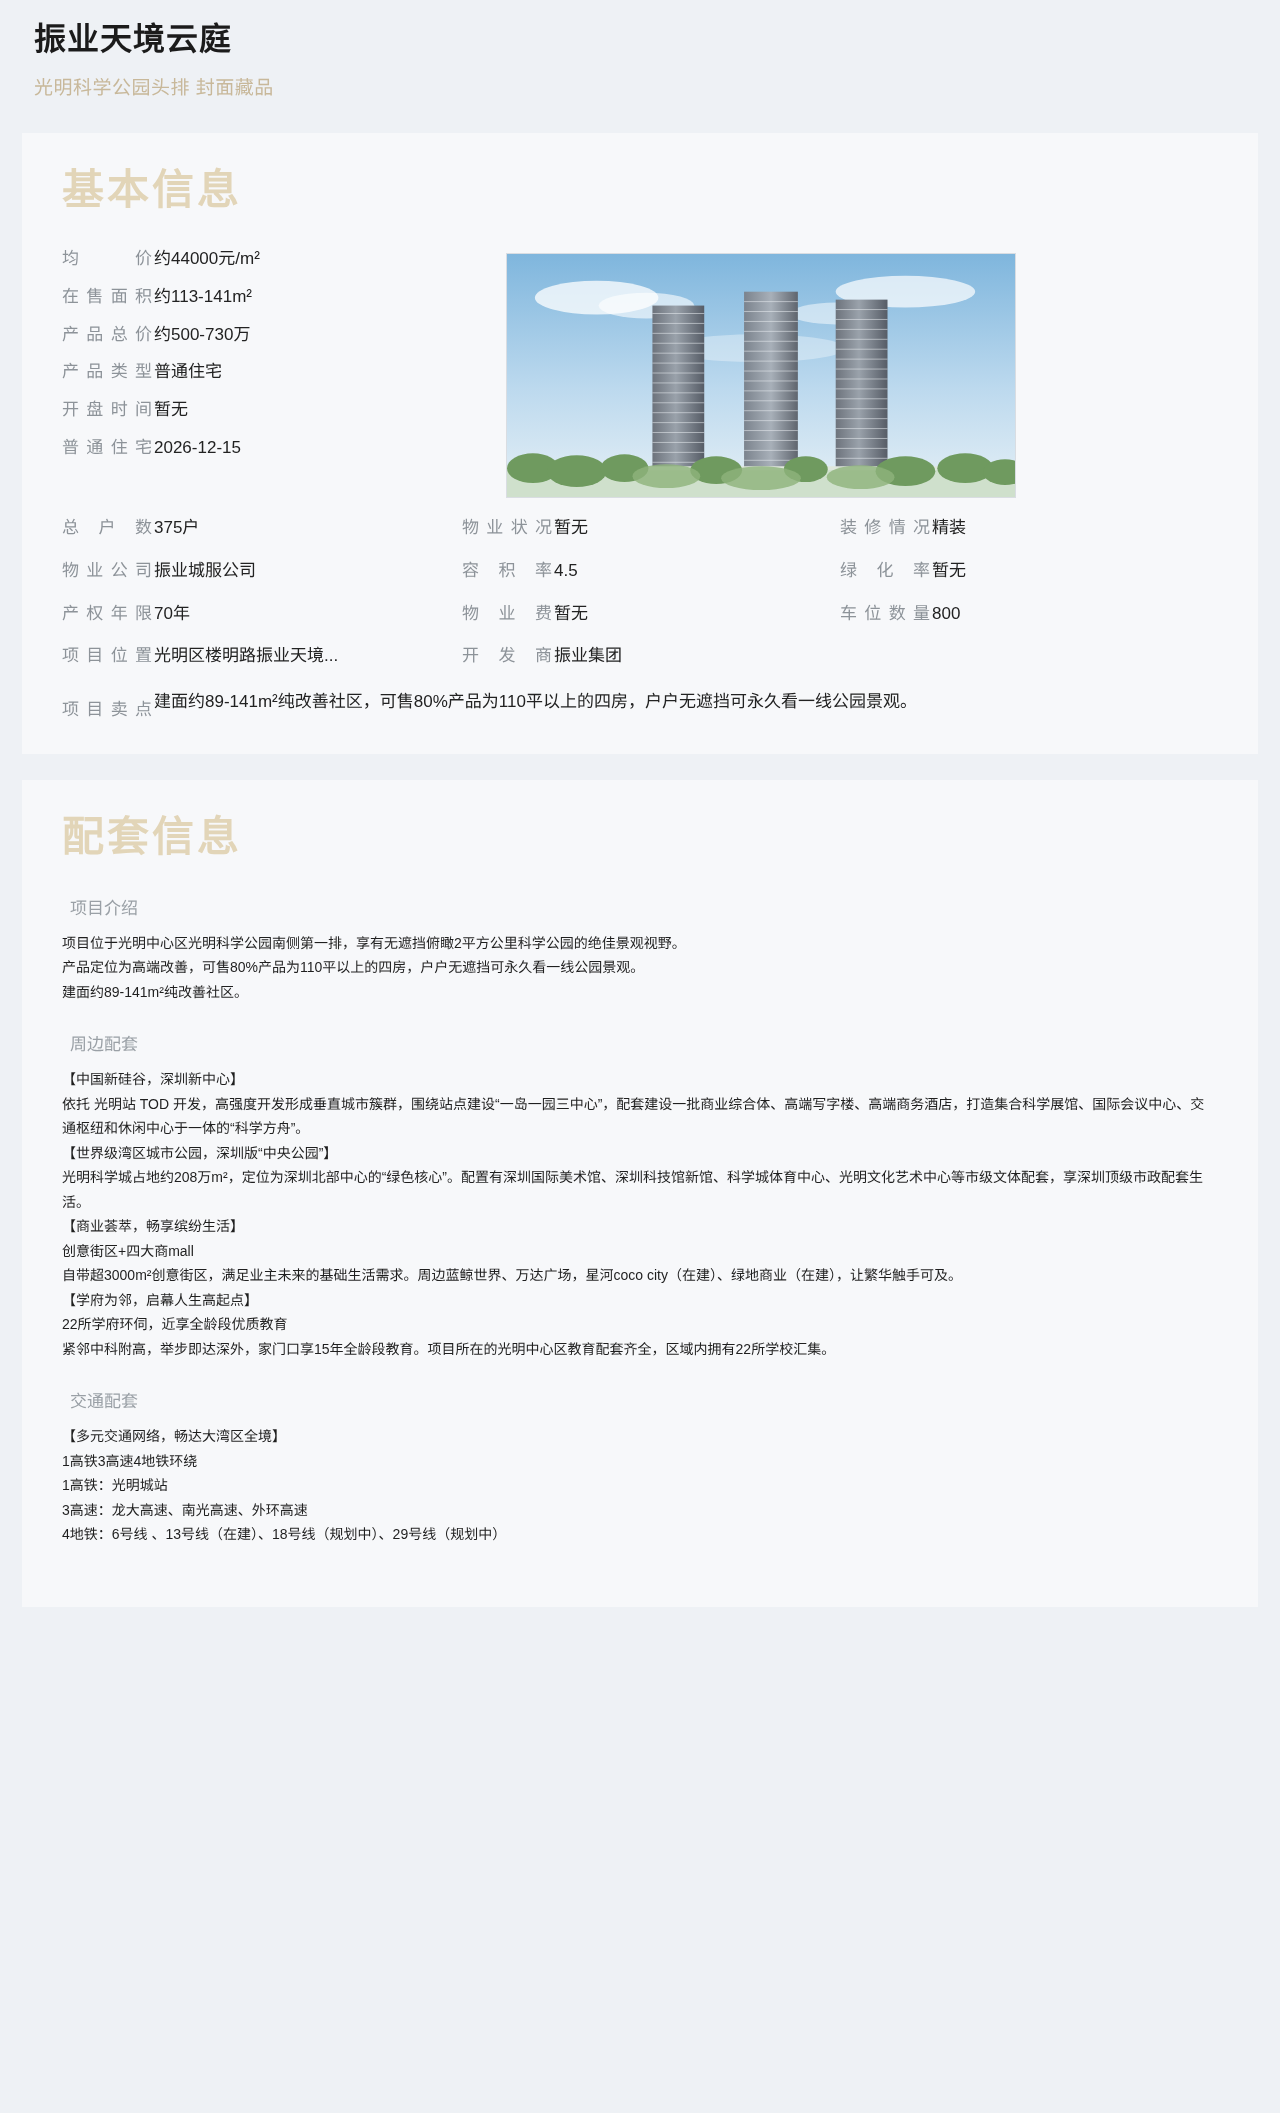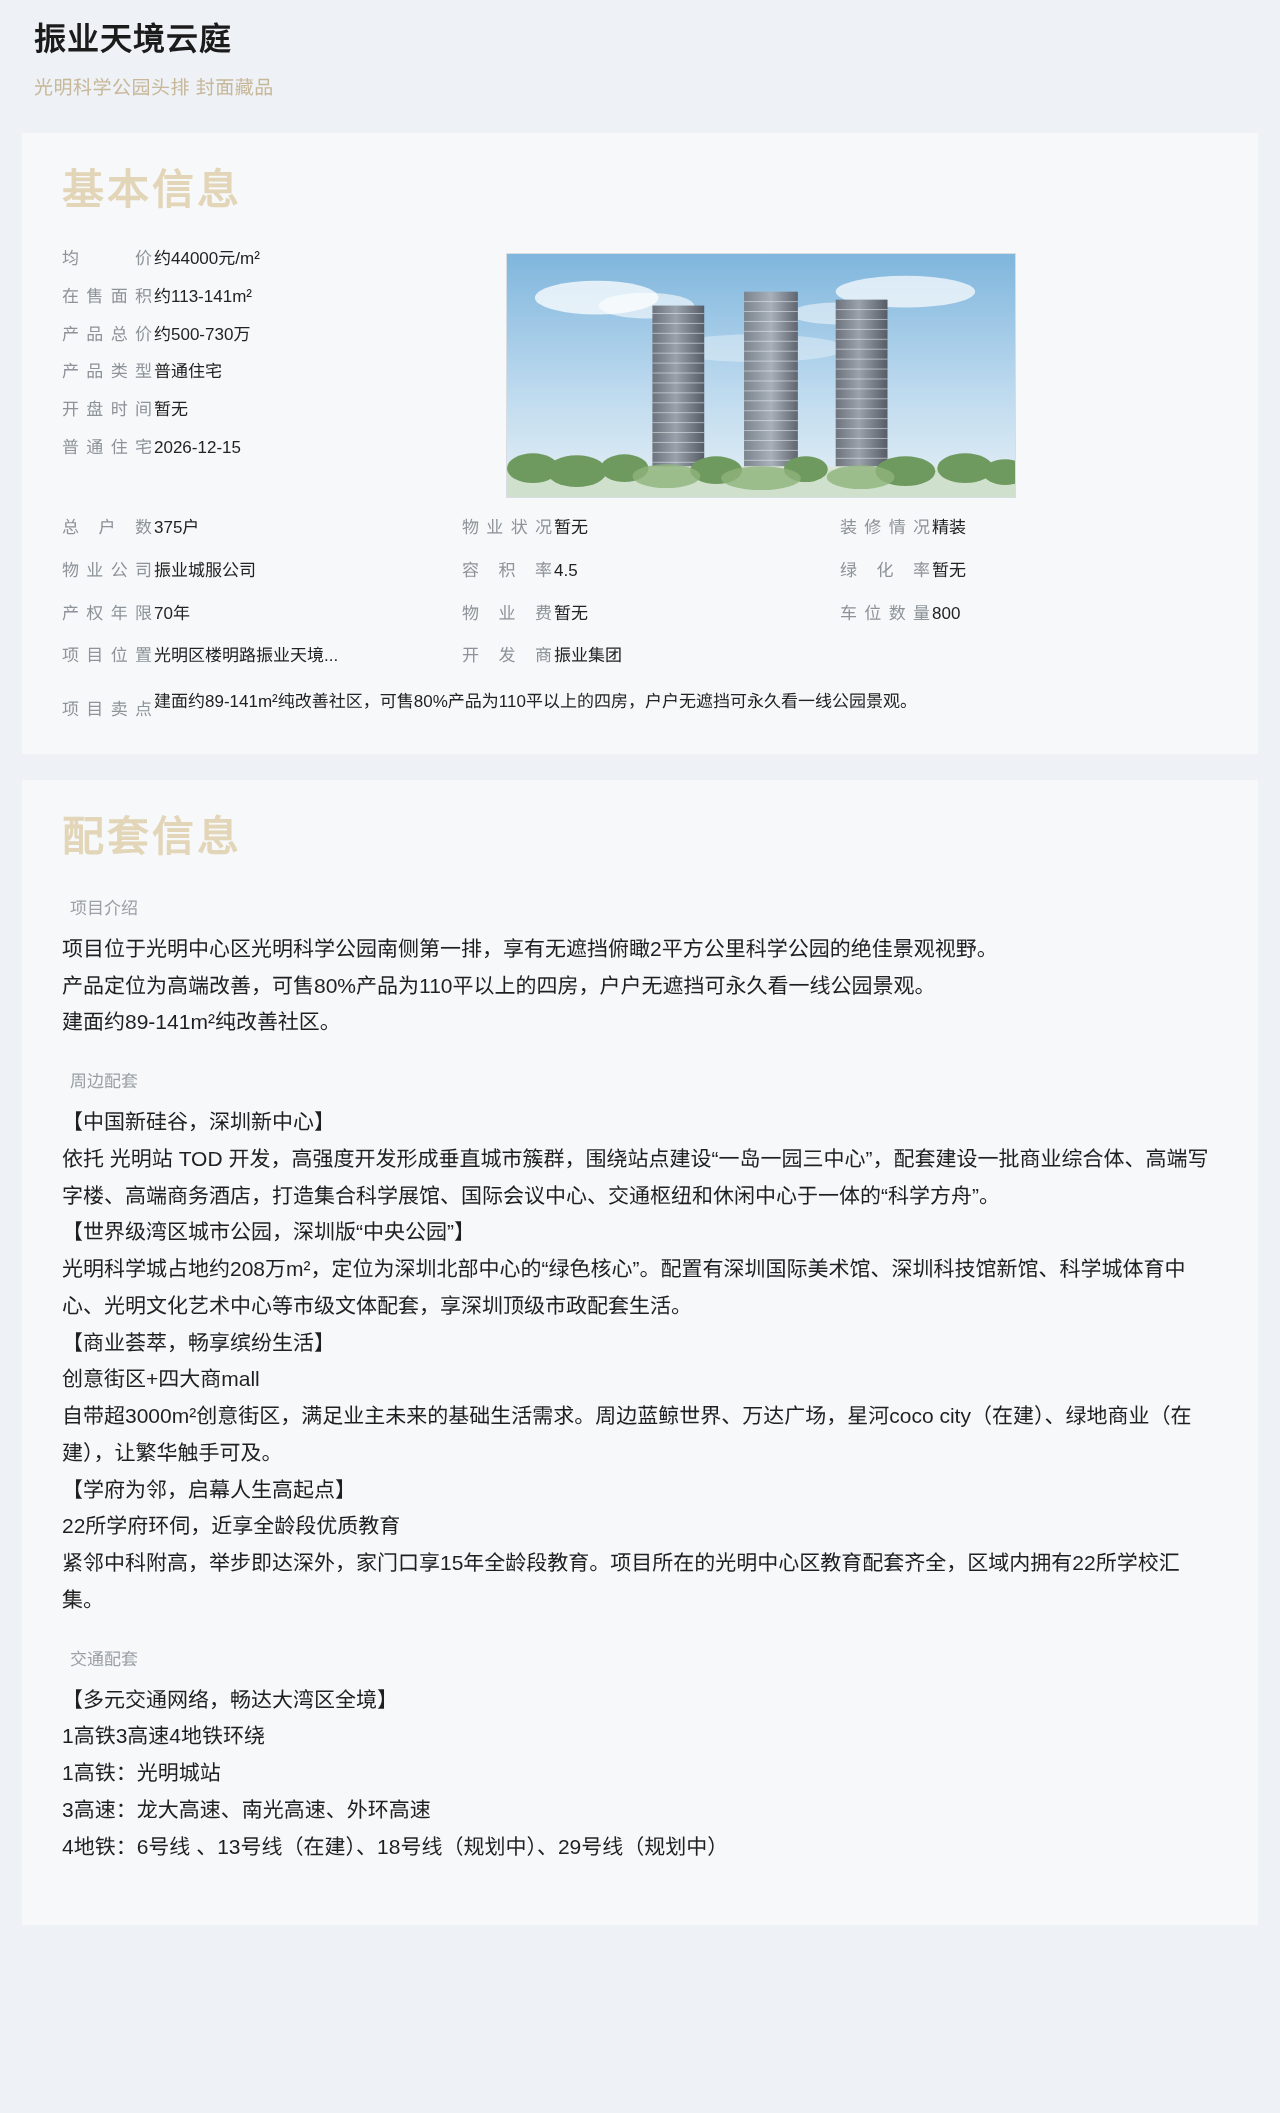--- a/index.html
+++ b/index.html
@@ -119,21 +119,21 @@
   .full-row .kv-value { color: #222; max-width: 800px; }
 
   
   .sub-label {
     color: #9aa0a6;
     font-size: 17px;
     margin: 26px 0 12px 8px;
   }
   .para {
     color: #1f1f1f;
-    font-size: 21px;
+    font-size: 14px;
     line-height: 1.75;
     white-space: pre-line;
     margin: 0;
   }
 </style>
 </head>
 <body>
 
 <div class="page">
 

